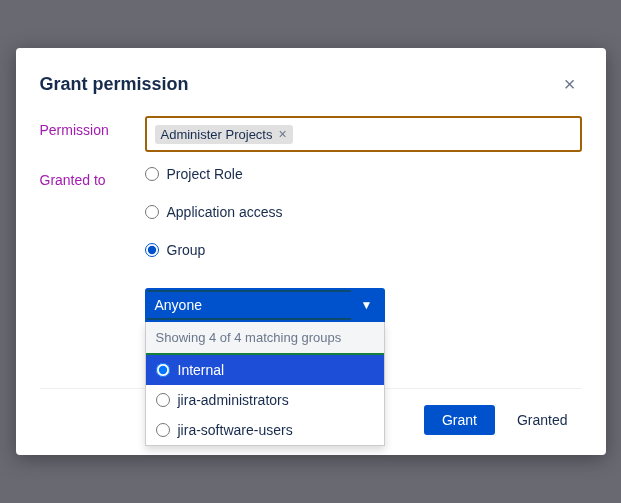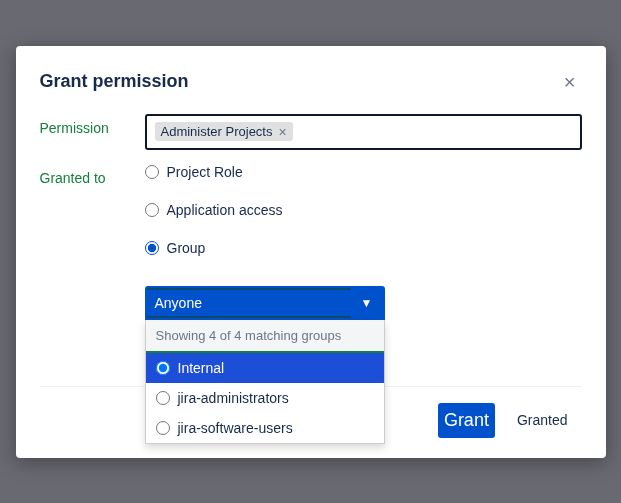--- a/index.html
+++ b/index.html
@@ -52,31 +52,31 @@
       padding: 2px 6px;
     }
     .form-row {
       display: flex;
       align-items: flex-start;
       margin-bottom: 14px;
     }
     .form-label {
       width: 105px;
       flex-shrink: 0;
-      color: #15803d;
+      color: #a21caf;
       font-weight: 500;
       padding-top: 6px;
     }
     .form-field {
       flex: 1;
     }
     .permission-input {
       display: flex;
       align-items: center;
-      border: 2px solid #0f172a;
+      border: 2px solid #a16207;
       border-radius: 3px;
       padding: 4px 8px;
       background: #fff;
       min-height: 36px;
     }
     .permission-tag {
       display: inline-flex;
       align-items: center;
       background: #e0e0e0;
       border-radius: 3px;
@@ -199,22 +199,22 @@
       gap: 8px;
       margin-top: 24px;
       padding-top: 16px;
       border-top: 1px solid #f0f0f0;
     }
     .btn-grant {
       background: #0052cc;
       color: #fff;
       border: none;
       border-radius: 3px;
-      padding: 7px 6px;
-      font-size: 18px;
+      padding: 7px 18px;
+      font-size: 14px;
       font-weight: 500;
       cursor: pointer;
     }
     .btn-cancel {
       background: none;
       color: #172b4d;
       border: none;
       border-radius: 3px;
       padding: 7px 14px;
       font-size: 14px;

